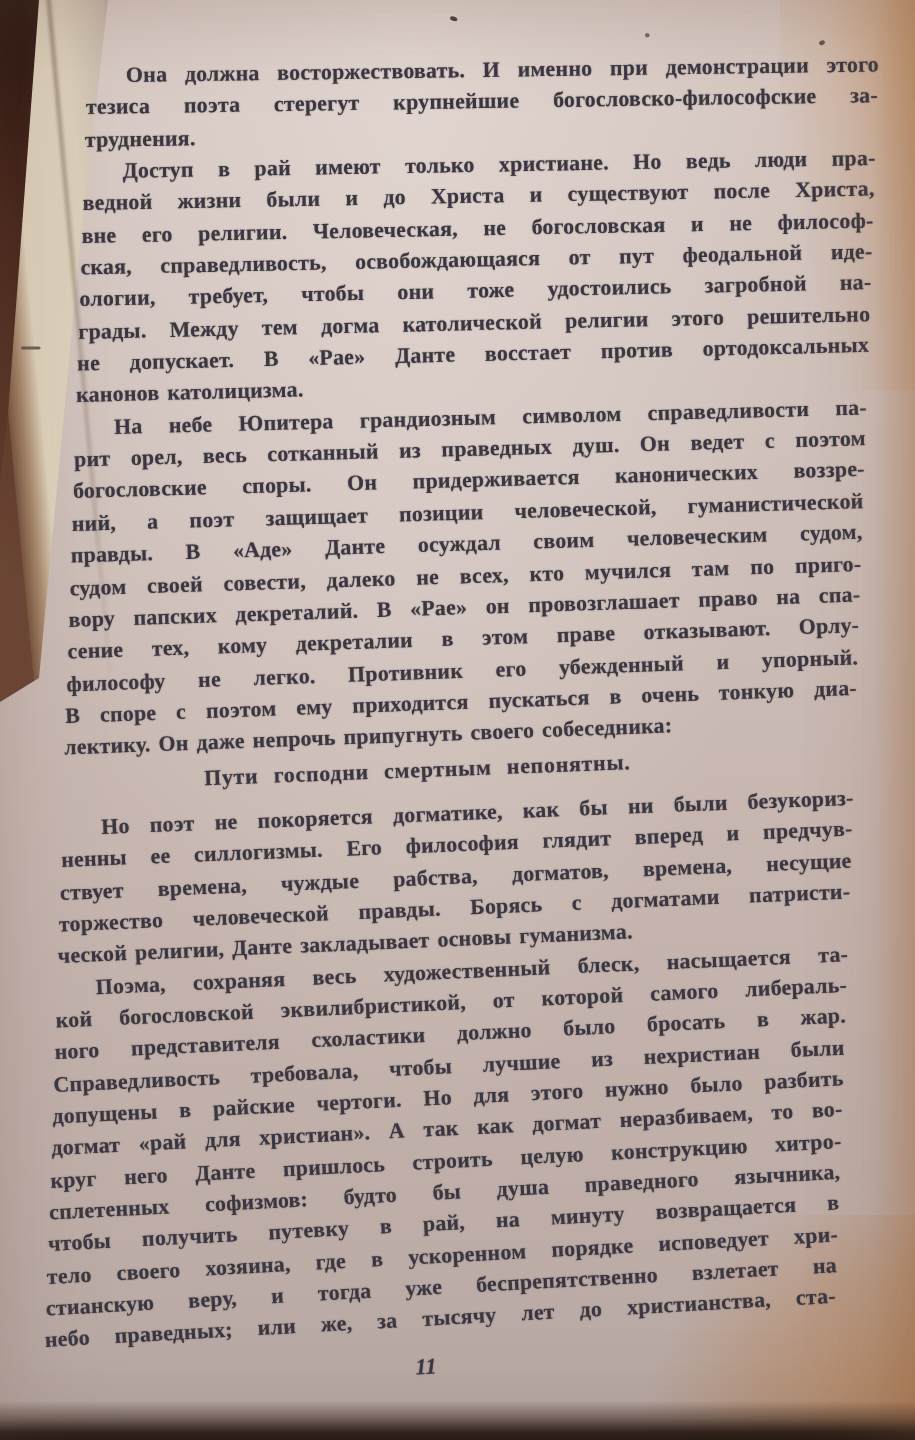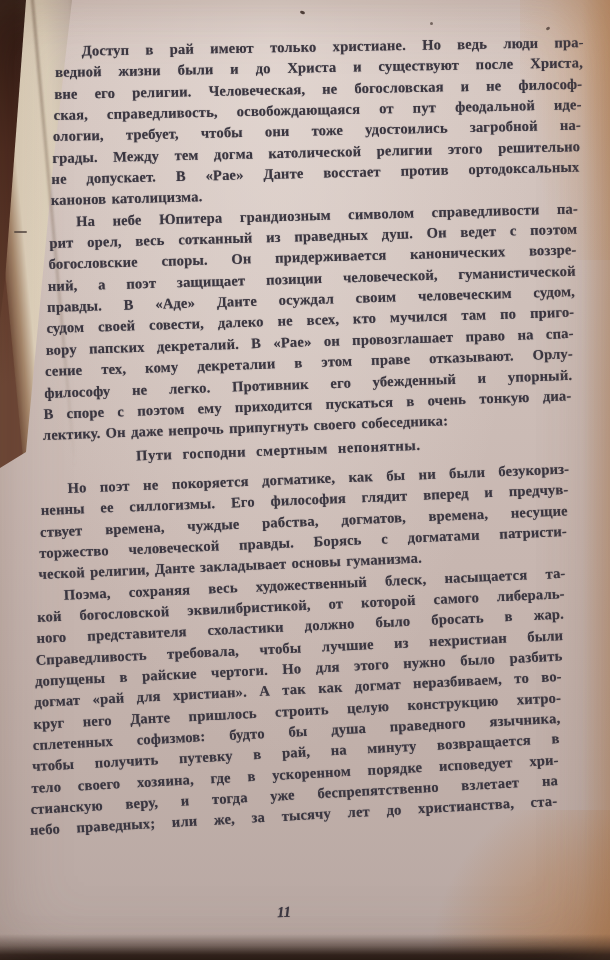--- a/index.html
+++ b/index.html
@@ -73,20 +73,25 @@
   <div class="warm-top-right"></div>
   <div class="warm-right-col"></div>
   <div class="warm-bottom-right"></div>
   <div class="speck s1"></div>
   <div class="speck s2"></div>
   <div class="speck s3"></div>
   <div class="speck s4"></div>
 
   <div class="textblock">
       <div class="para">
+        <div class="tline first" style="transform: translateX(0px) rotate(-0.8deg);">Она должна восторжествовать. И именно при демонстрации этого</div>
+        <div class="tline" style="transform: translateX(-0.7px) rotate(-0.86deg);">тезиса поэта стерегут крупнейшие богословско-философские за-</div>
+        <div class="tline plast" style="transform: translateX(-1.4px) rotate(-0.92deg);">труднения.</div>
+      </div>
+      <div class="para">
         <div class="tline first" style="transform: translateX(-2.2px) rotate(-0.98deg);">Доступ в рай имеют только христиане. Но ведь люди пра-</div>
         <div class="tline" style="transform: translateX(-2.9px) rotate(-1.05deg);">ведной жизни были и до Христа и существуют после Христа,</div>
         <div class="tline" style="transform: translateX(-3.6px) rotate(-1.11deg);">вне его религии. Человеческая, не богословская и не философ-</div>
         <div class="tline" style="transform: translateX(-4.3px) rotate(-1.17deg);">ская, справедливость, освобождающаяся от пут феодальной иде-</div>
         <div class="tline" style="transform: translateX(-5px) rotate(-1.23deg);">ологии, требует, чтобы они тоже удостоились загробной на-</div>
         <div class="tline" style="transform: translateX(-5.7px) rotate(-1.29deg);">грады. Между тем догма католической религии этого решительно</div>
         <div class="tline" style="transform: translateX(-6.5px) rotate(-1.35deg);">не допускает. В «Рае» Данте восстает против ортодоксальных</div>
         <div class="tline plast" style="transform: translateX(-7.2px) rotate(-1.42deg);">канонов католицизма.</div>
       </div>
       <div class="para">

